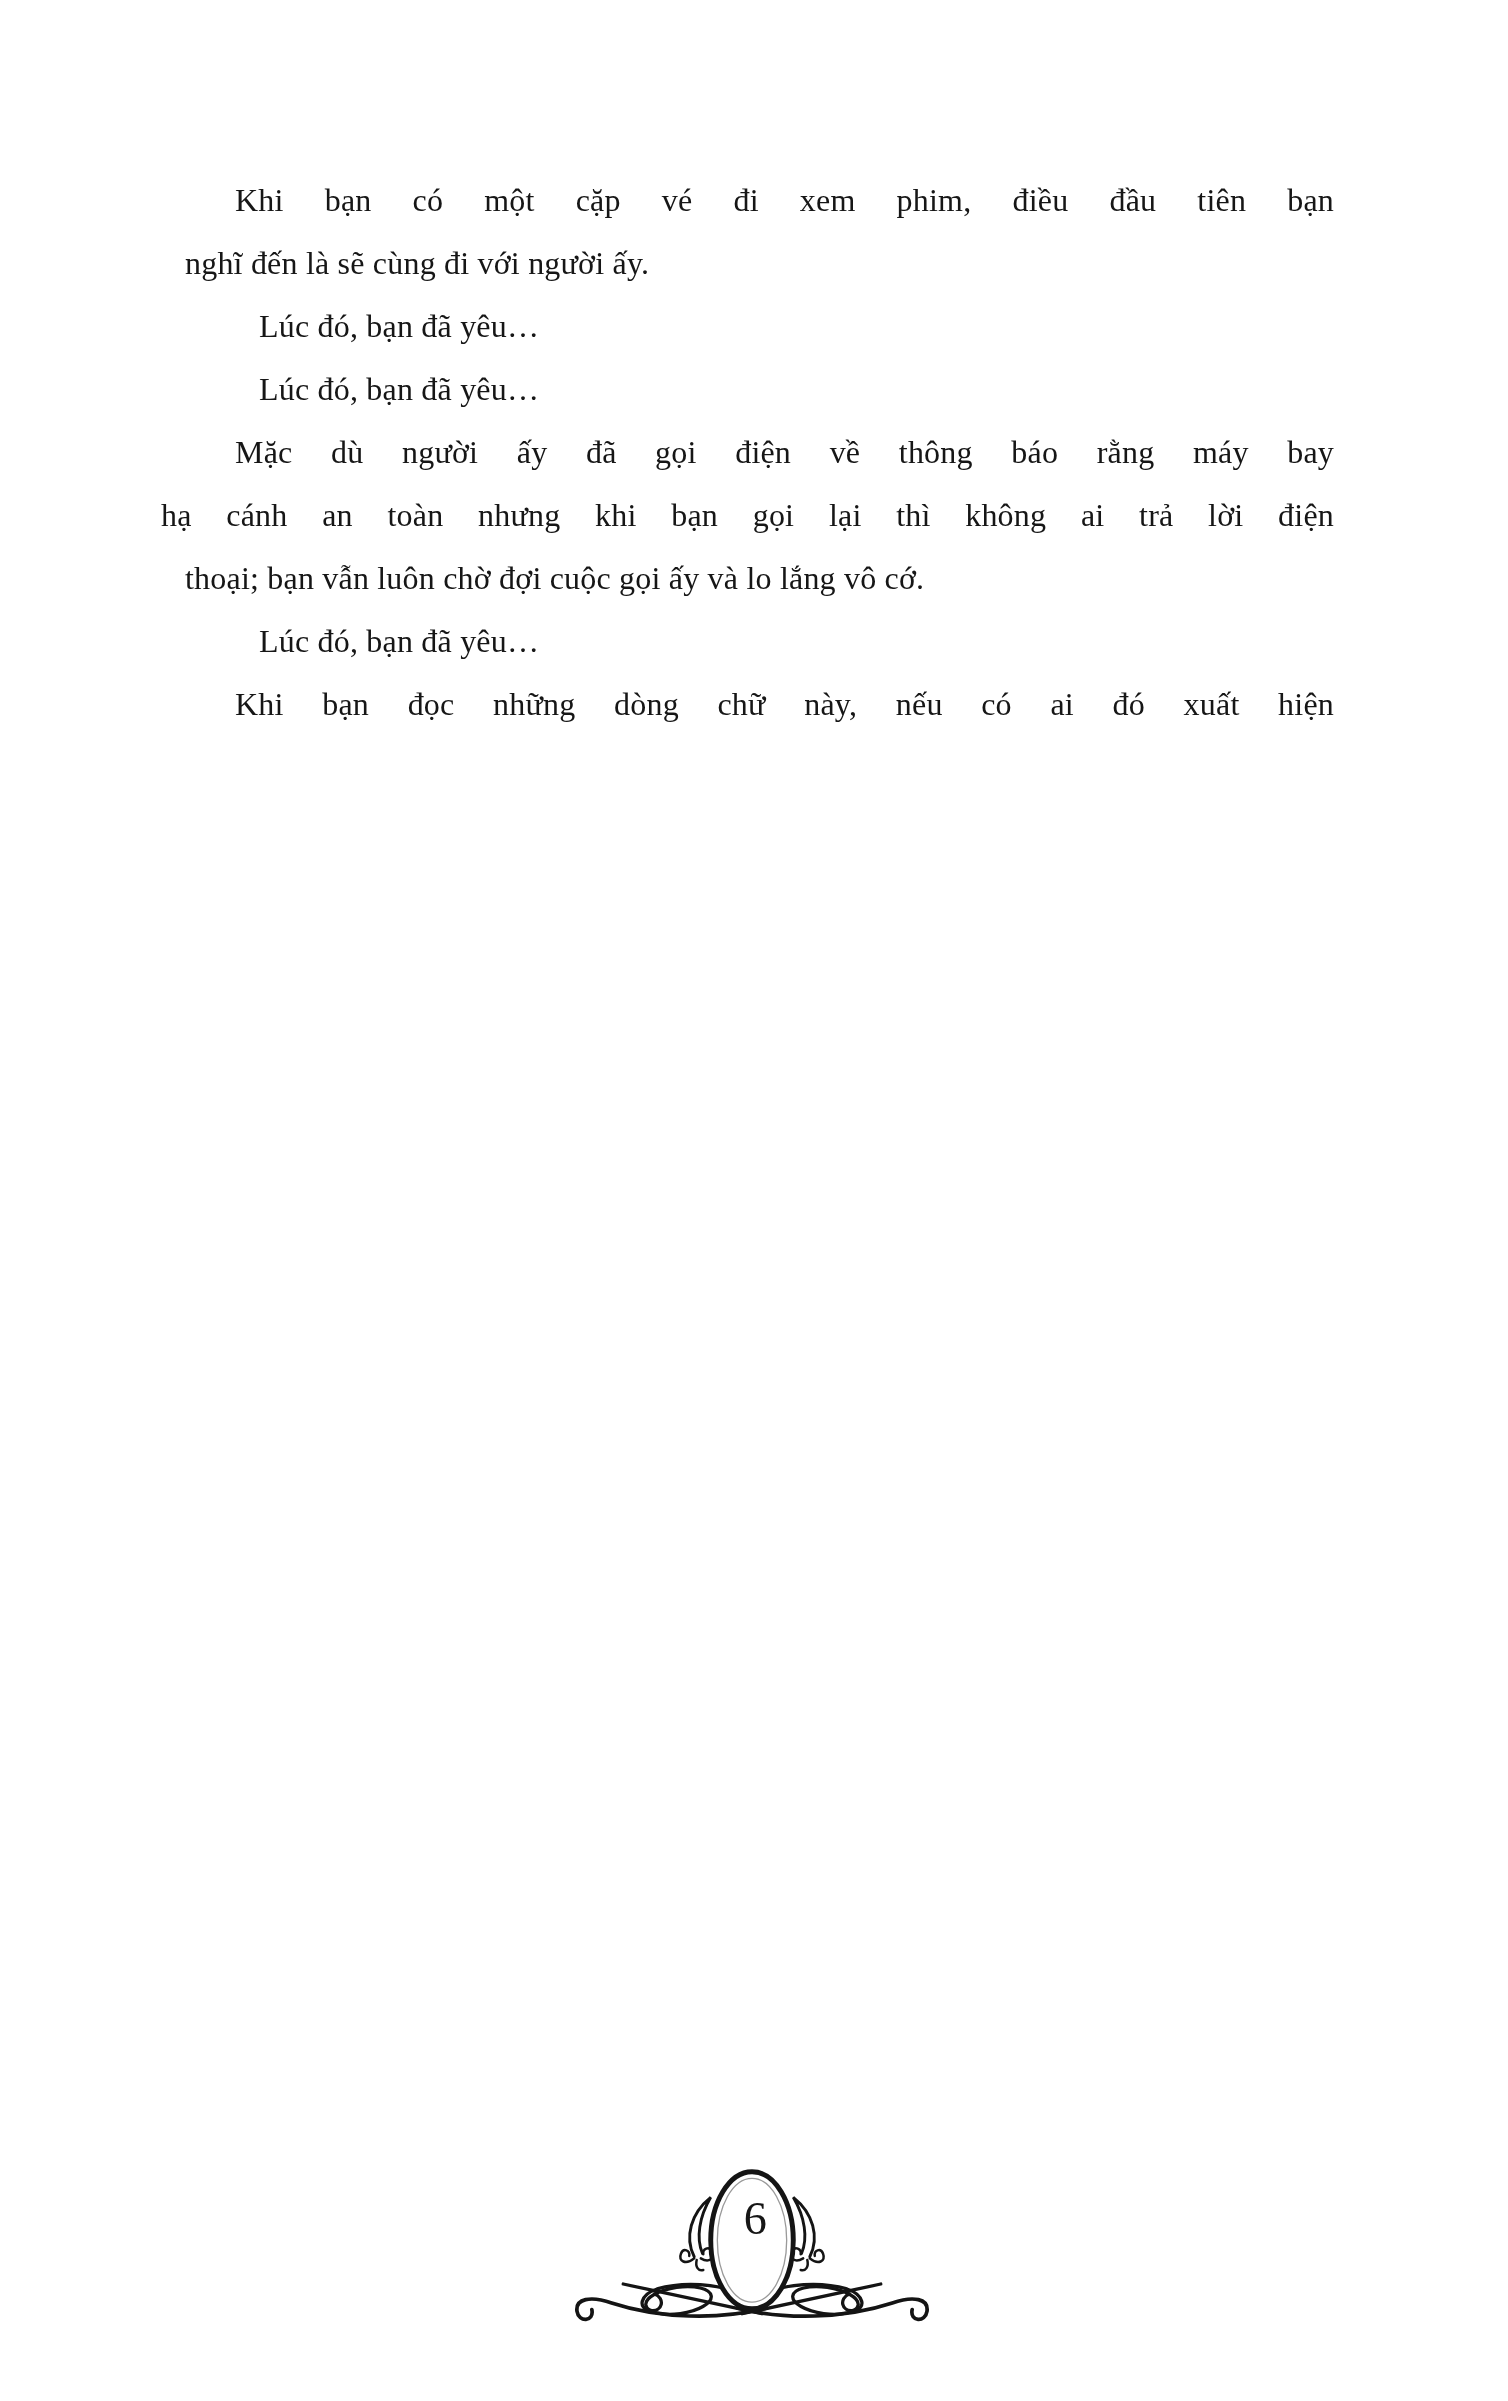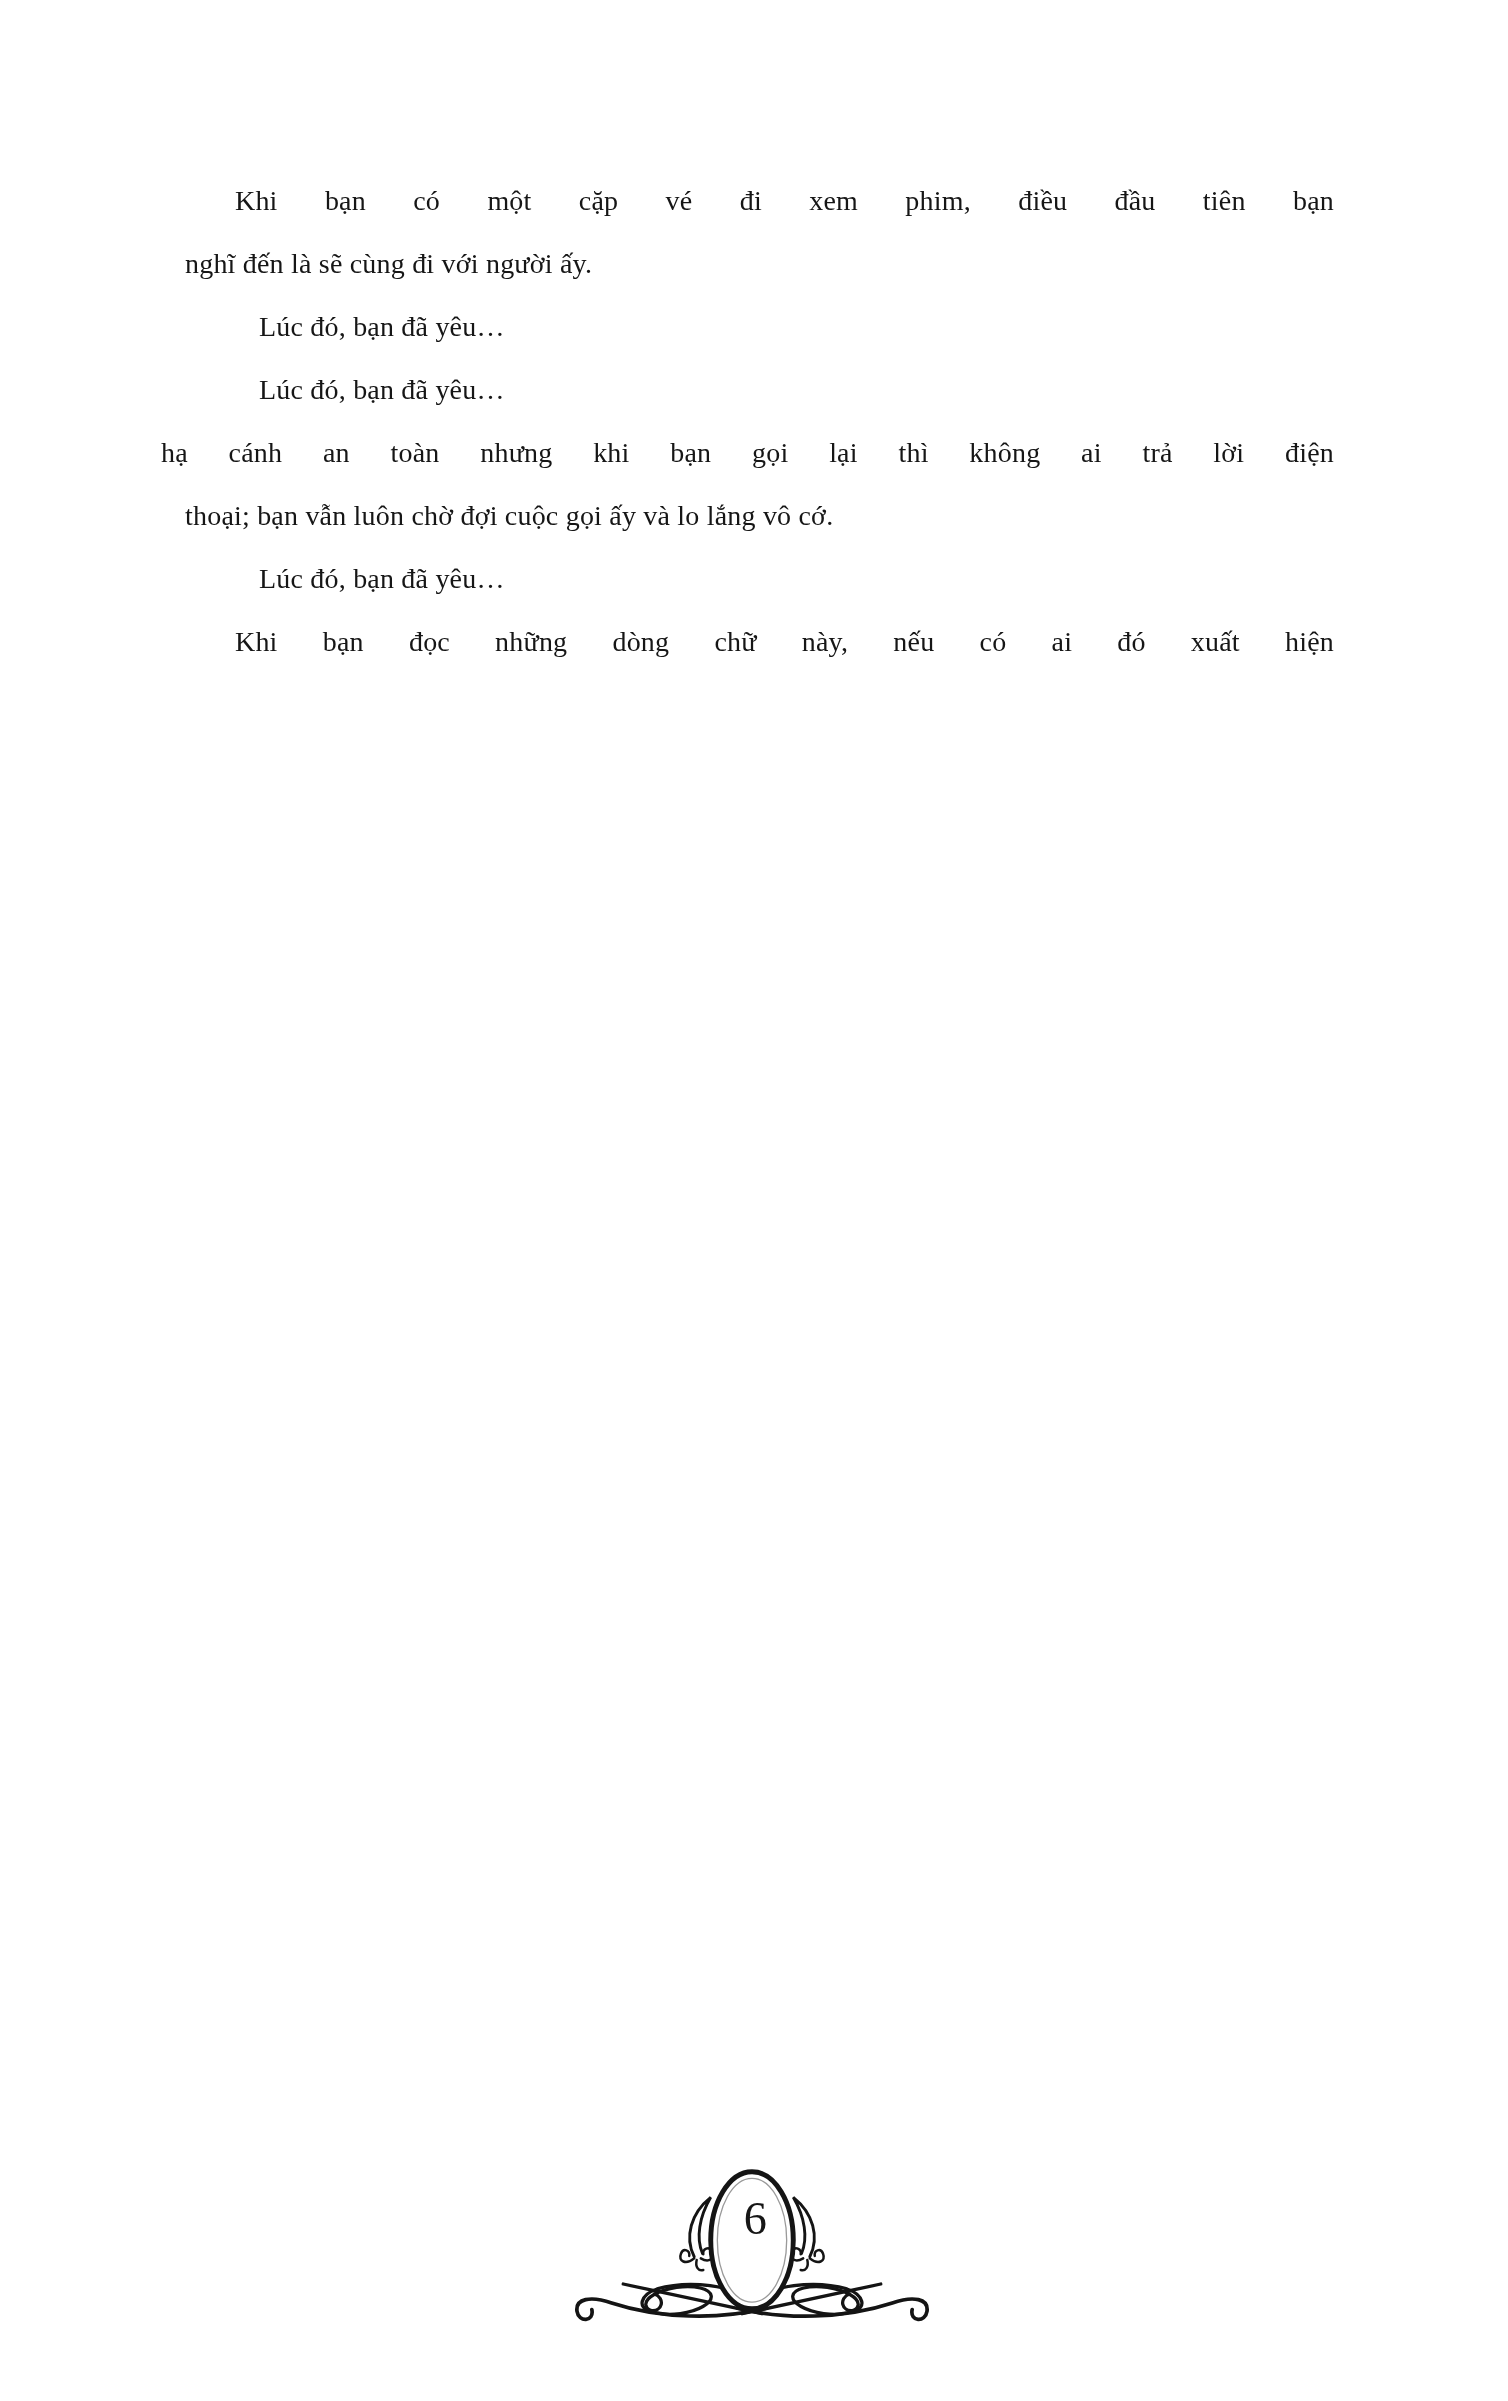--- a/index.html
+++ b/index.html
@@ -15,21 +15,21 @@
   .page {
     position: absolute;
     inset: 0;
     background: #ffffff;
   }
   .text-block {
     position: absolute;
     left: 161px;
     top: 169px;
     width: 1173px;
-    font-size: 28px;
+    font-size: 32px;
     line-height: 63px;
     letter-spacing: 0.2px;
   }
   .para { margin: 0; padding: 0; }
   .line { display: block; }
   
   .line.full {
     text-align: justify;
     text-align-last: justify;
     text-justify: inter-word;
@@ -65,20 +65,21 @@
     <p class="para">
       <span class="line last indent">Lúc đó, bạn đã yêu…</span>
     </p>
 
 
     <p class="para">
       <span class="line last indent">Lúc đó, bạn đã yêu…</span>
     </p>
 
     <p class="para">
+      <span class="line full indent">Mặc dù người ấy đã gọi điện về thông báo rằng máy bay</span>
       <span class="line full">hạ cánh an toàn nhưng khi bạn gọi lại thì không ai trả lời điện</span>
       <span class="line last">thoại; bạn vẫn luôn chờ đợi cuộc gọi ấy và lo lắng vô cớ.</span>
     </p>
 
     <p class="para">
       <span class="line last indent">Lúc đó, bạn đã yêu…</span>
     </p>
 
     <p class="para">
       <span class="line full indent">Khi bạn đọc những dòng chữ này, nếu có ai đó xuất hiện</span>

